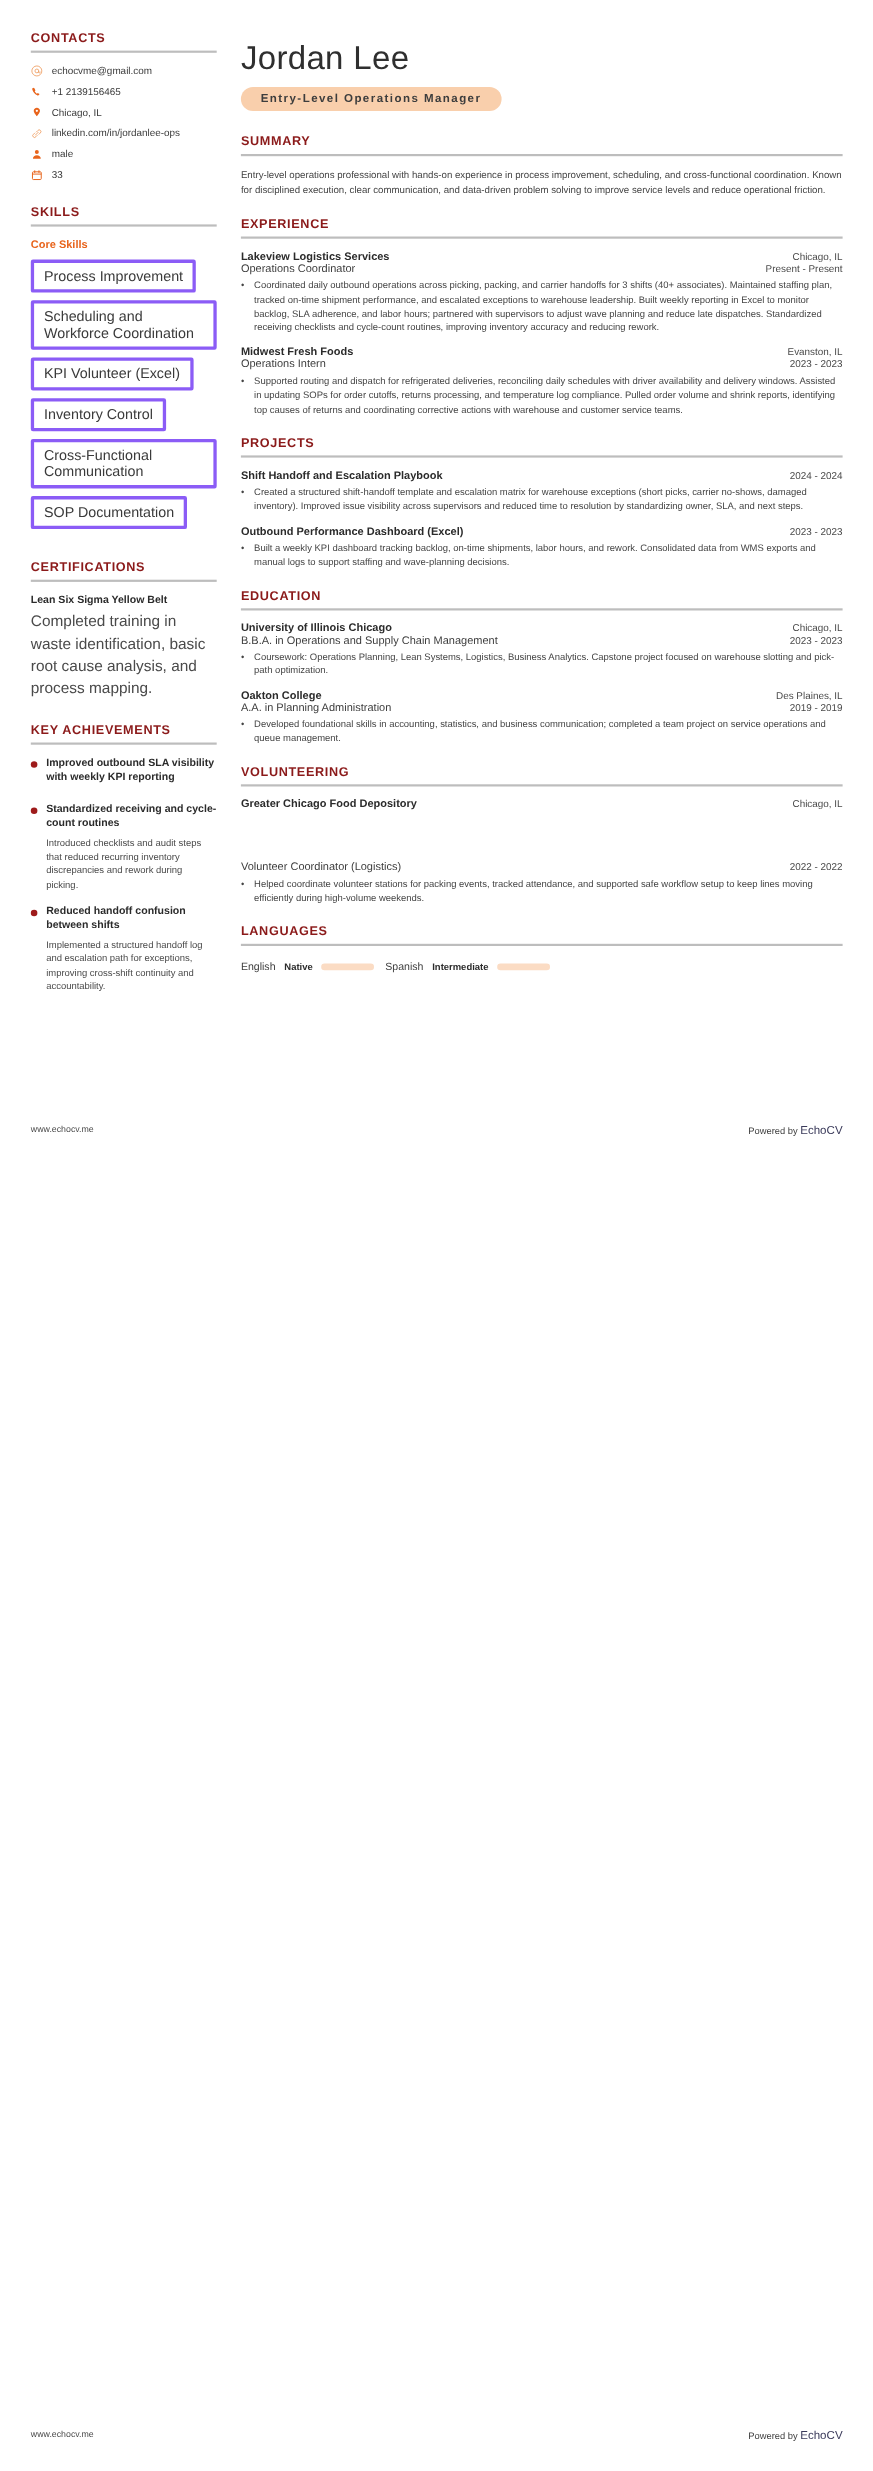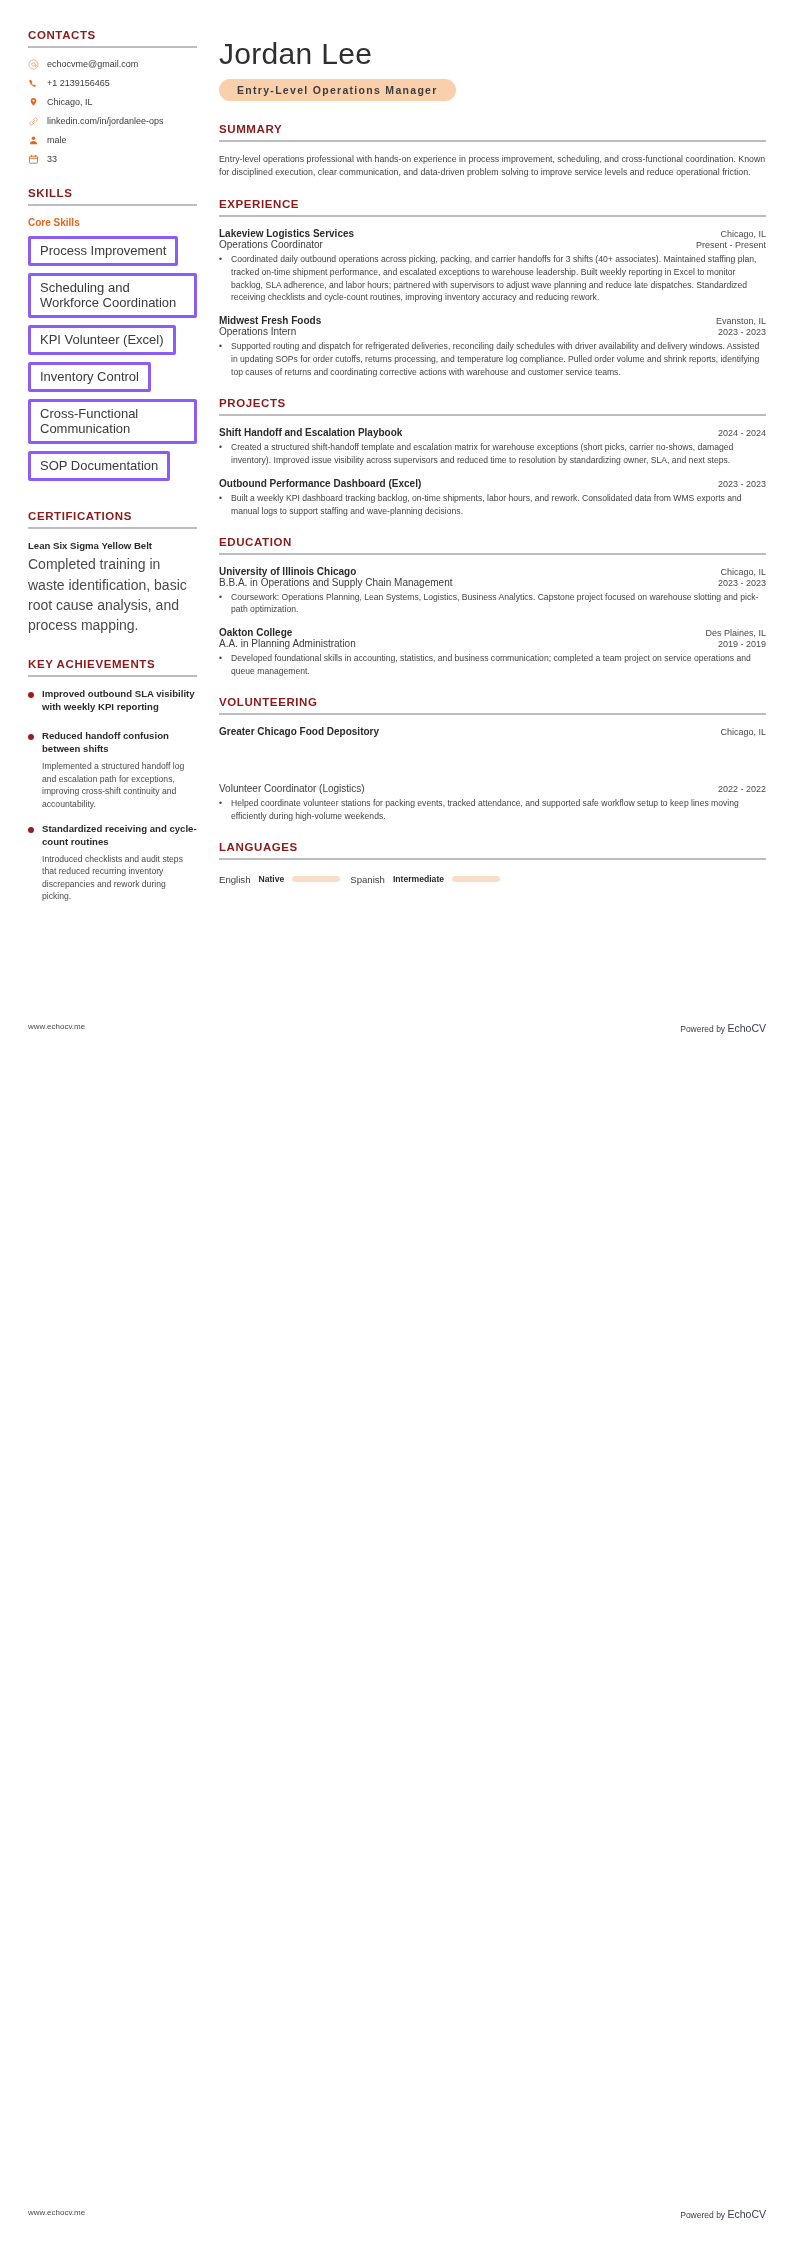--- a/index.html
+++ b/index.html
@@ -343,29 +343,29 @@
 
         <div class="ach">
           <span class="ach-bullet"></span>
           <div>
             <div class="ach-title">Improved outbound SLA visibility with weekly KPI reporting</div>
           </div>
         </div>
         <div class="ach">
           <span class="ach-bullet"></span>
           <div>
-            <div class="ach-title">Reduced handoff confusion between shifts</div>
-            <div class="ach-desc">Implemented a structured handoff log and escalation path for exceptions, improving cross-shift continuity and accountability.</div>
+            <div class="ach-title">Standardized receiving and cycle-count routines</div>
+            <div class="ach-desc">Introduced checklists and audit steps that reduced recurring inventory discrepancies and rework during picking.</div>
           </div>
         </div>
         <div class="ach">
           <span class="ach-bullet"></span>
           <div>
-            <div class="ach-title">Standardized receiving and cycle-count routines</div>
-            <div class="ach-desc">Introduced checklists and audit steps that reduced recurring inventory discrepancies and rework during picking.</div>
+            <div class="ach-title">Reduced handoff confusion between shifts</div>
+            <div class="ach-desc">Implemented a structured handoff log and escalation path for exceptions, improving cross-shift continuity and accountability.</div>
           </div>
         </div>
       </div>
     </div>
 
     <div class="right-col">
 
       <div class="name">Jordan Lee</div>
       <div class="title-pill">Entry-Level Operations Manager</div>
 

